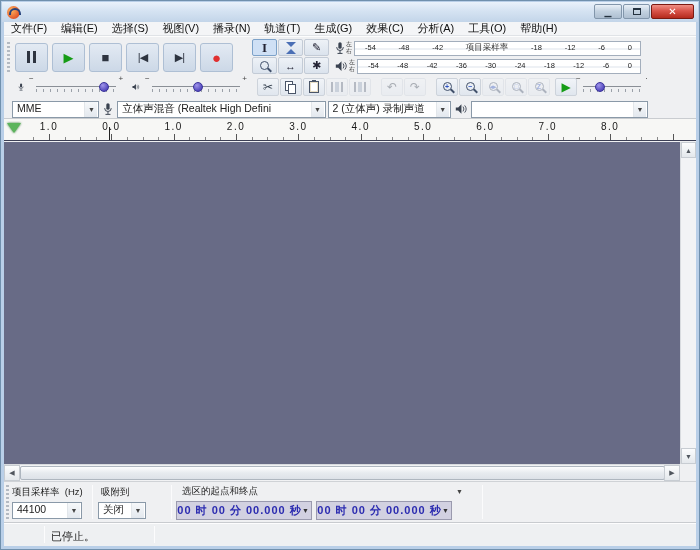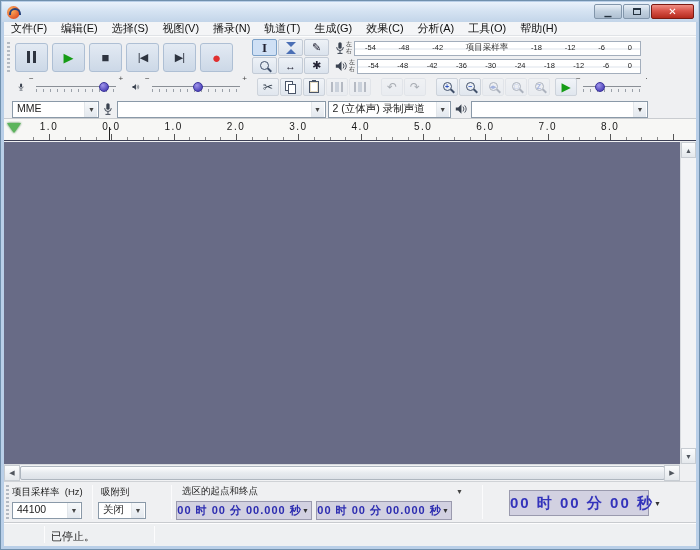--- a/index.html
+++ b/index.html
@@ -352,20 +352,21 @@
             <span>MME</span>
             <span class="arr">▼</span>
           </div>
         <svg width="10" height="14" viewBox="0 0 12 16">
             <rect x="4" y="1" width="4" height="8" rx="2" fill="#3a4250"></rect>
             <path d="M2 7a4 4 0 0 0 8 0" fill="none" stroke="#3a4250" stroke-width="1.2"></path>
             <line x1="6" y1="11.5" x2="6" y2="14" stroke="#3a4250" stroke-width="1.2"></line>
             <line x1="3" y1="14.5" x2="9" y2="14.5" stroke="#3a4250" stroke-width="1.2"></line>
           </svg>
         <div class="combo" style="width:210px">
+            <span>立体声混音 (Realtek High Defini</span>
             <span class="arr">▼</span>
           </div>
         <div class="combo" style="width:124px;margin-left:2px">
             <span>2 (立体声) 录制声道</span>
             <span class="arr">▼</span>
           </div>
         <svg width="13" height="12" viewBox="0 0 16 14">
             <polygon points="1,5 4,5 8,1 8,13 4,9 1,9" fill="#3a4250"></polygon>
             <path d="M10 4a5 5 0 0 1 0 6M12 2.5a7 7 0 0 1 0 9" stroke="#3a4250" stroke-width="1.1" fill="none"></path>
           </svg>
@@ -466,24 +467,20 @@
         </div>
       <div class="timefield" style="left:172px;width:136px">
         <span class="tval">00 时 00 分 00.000 秒</span>
           <span class="arr2">▼</span>
       </div>
       <div class="timefield" style="left:312px;width:136px">
         <span class="tval">00 时 00 分 00.000 秒</span>
           <span class="arr2">▼</span>
       </div>
       <div class="vdiv" style="left:478px"></div>
-      <div class="timefield bigtime">
-        <span class="tval">00 时 00 分 00 秒</span>
-          <span class="arr2">▼</span>
-      </div>
     </div>
 
     <div class="statusbar">
       <div class="sdiv" style="left:40px"></div>
       <span class="status-cell" style="left:47px">已停止。</span>
       <div class="sdiv" style="left:150px"></div>
     </div>
   </div>
 </div>
 

